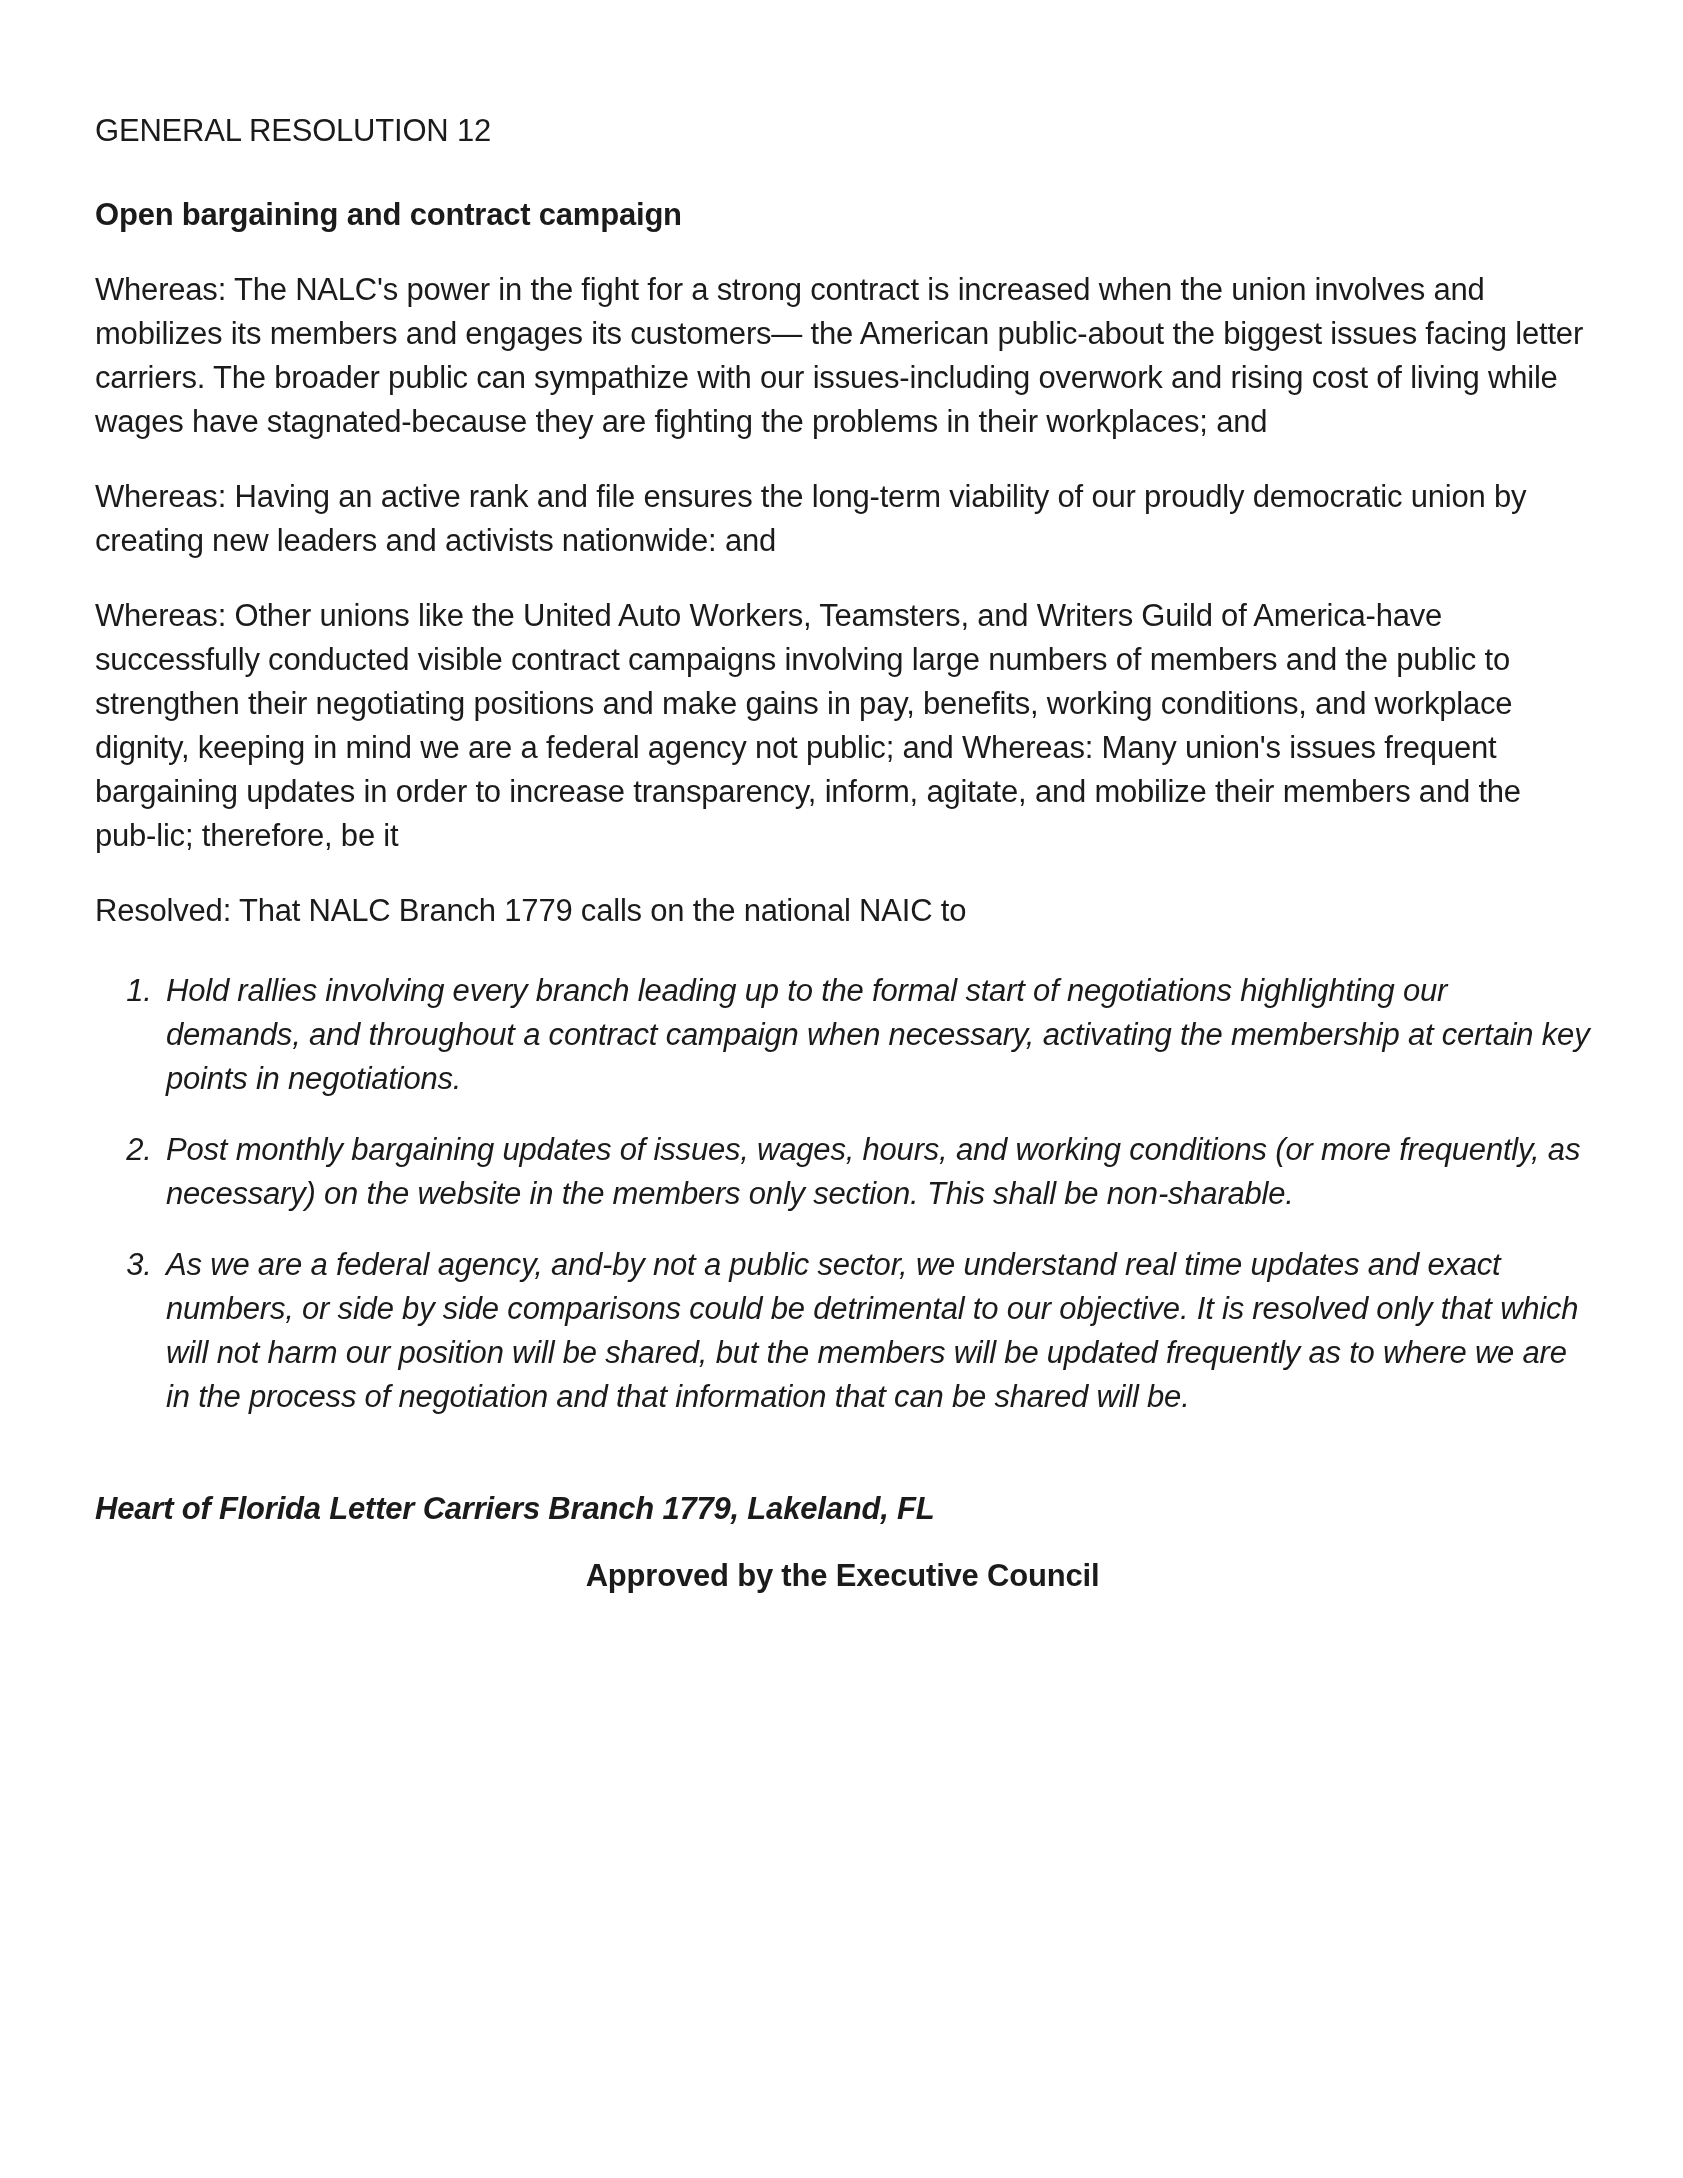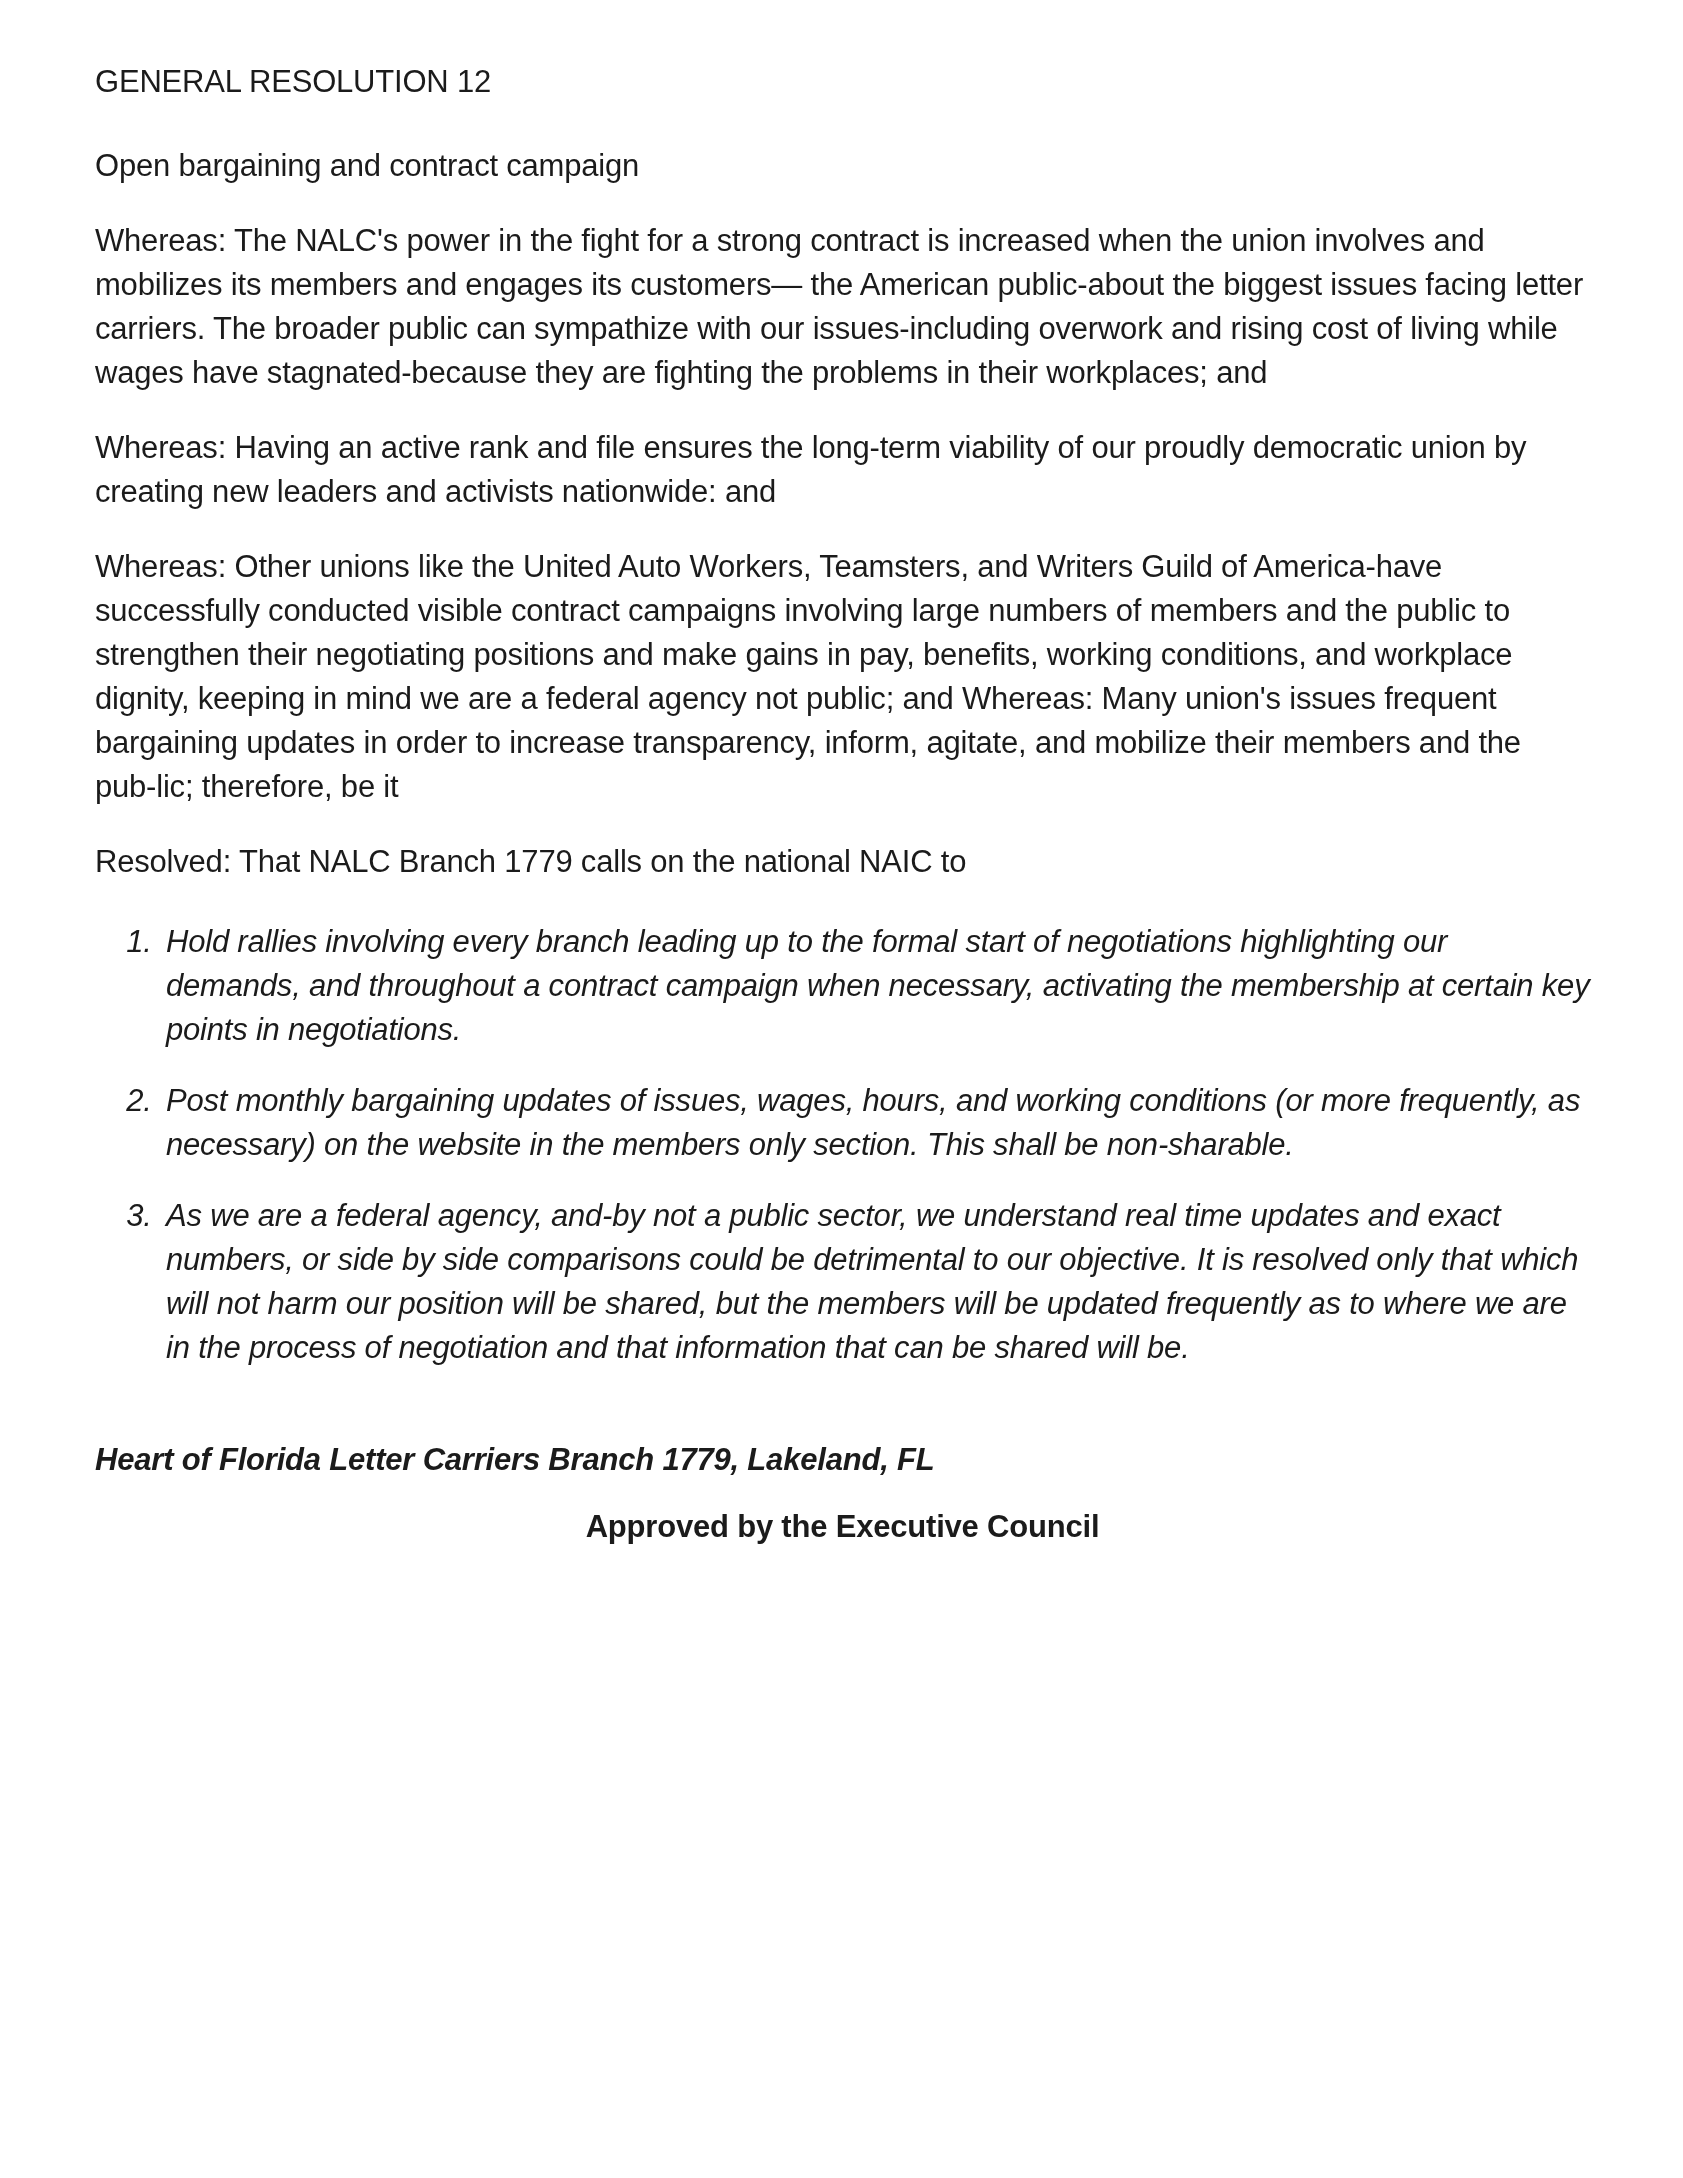--- a/index.html
+++ b/index.html
@@ -6,38 +6,38 @@
     margin: 0;
     padding: 0;
     background: #ffffff;
   }
   .page {
     position: relative;
     width: 1683px;
     height: 2178px;
     box-sizing: border-box;
     background: #ffffff;
-    padding: 60px 93px 0 95px;
+    padding: 109px 93px 0 95px;
     font-family: "Liberation Sans", sans-serif;
     font-size: 31px;
     line-height: 44px;
     letter-spacing: -0.2px;
     color: #1b1b1b;
     overflow: hidden;
   }
   .page p {
     margin: 0 0 31px 0;
   }
   p.doc-title {
     margin-bottom: 25px;
     font-weight: normal;
   }
   p.doc-heading {
     margin-bottom: 31px;
-    font-weight: normal;
+    font-weight: bold;
     margin-top: 40px;
   }
   p.resolved-para {
     margin-bottom: 36px;
   }
   strong.lead {
     font-weight: normal;
   }
   ol.resolution-list {
     margin: 0 0 68px 0;

